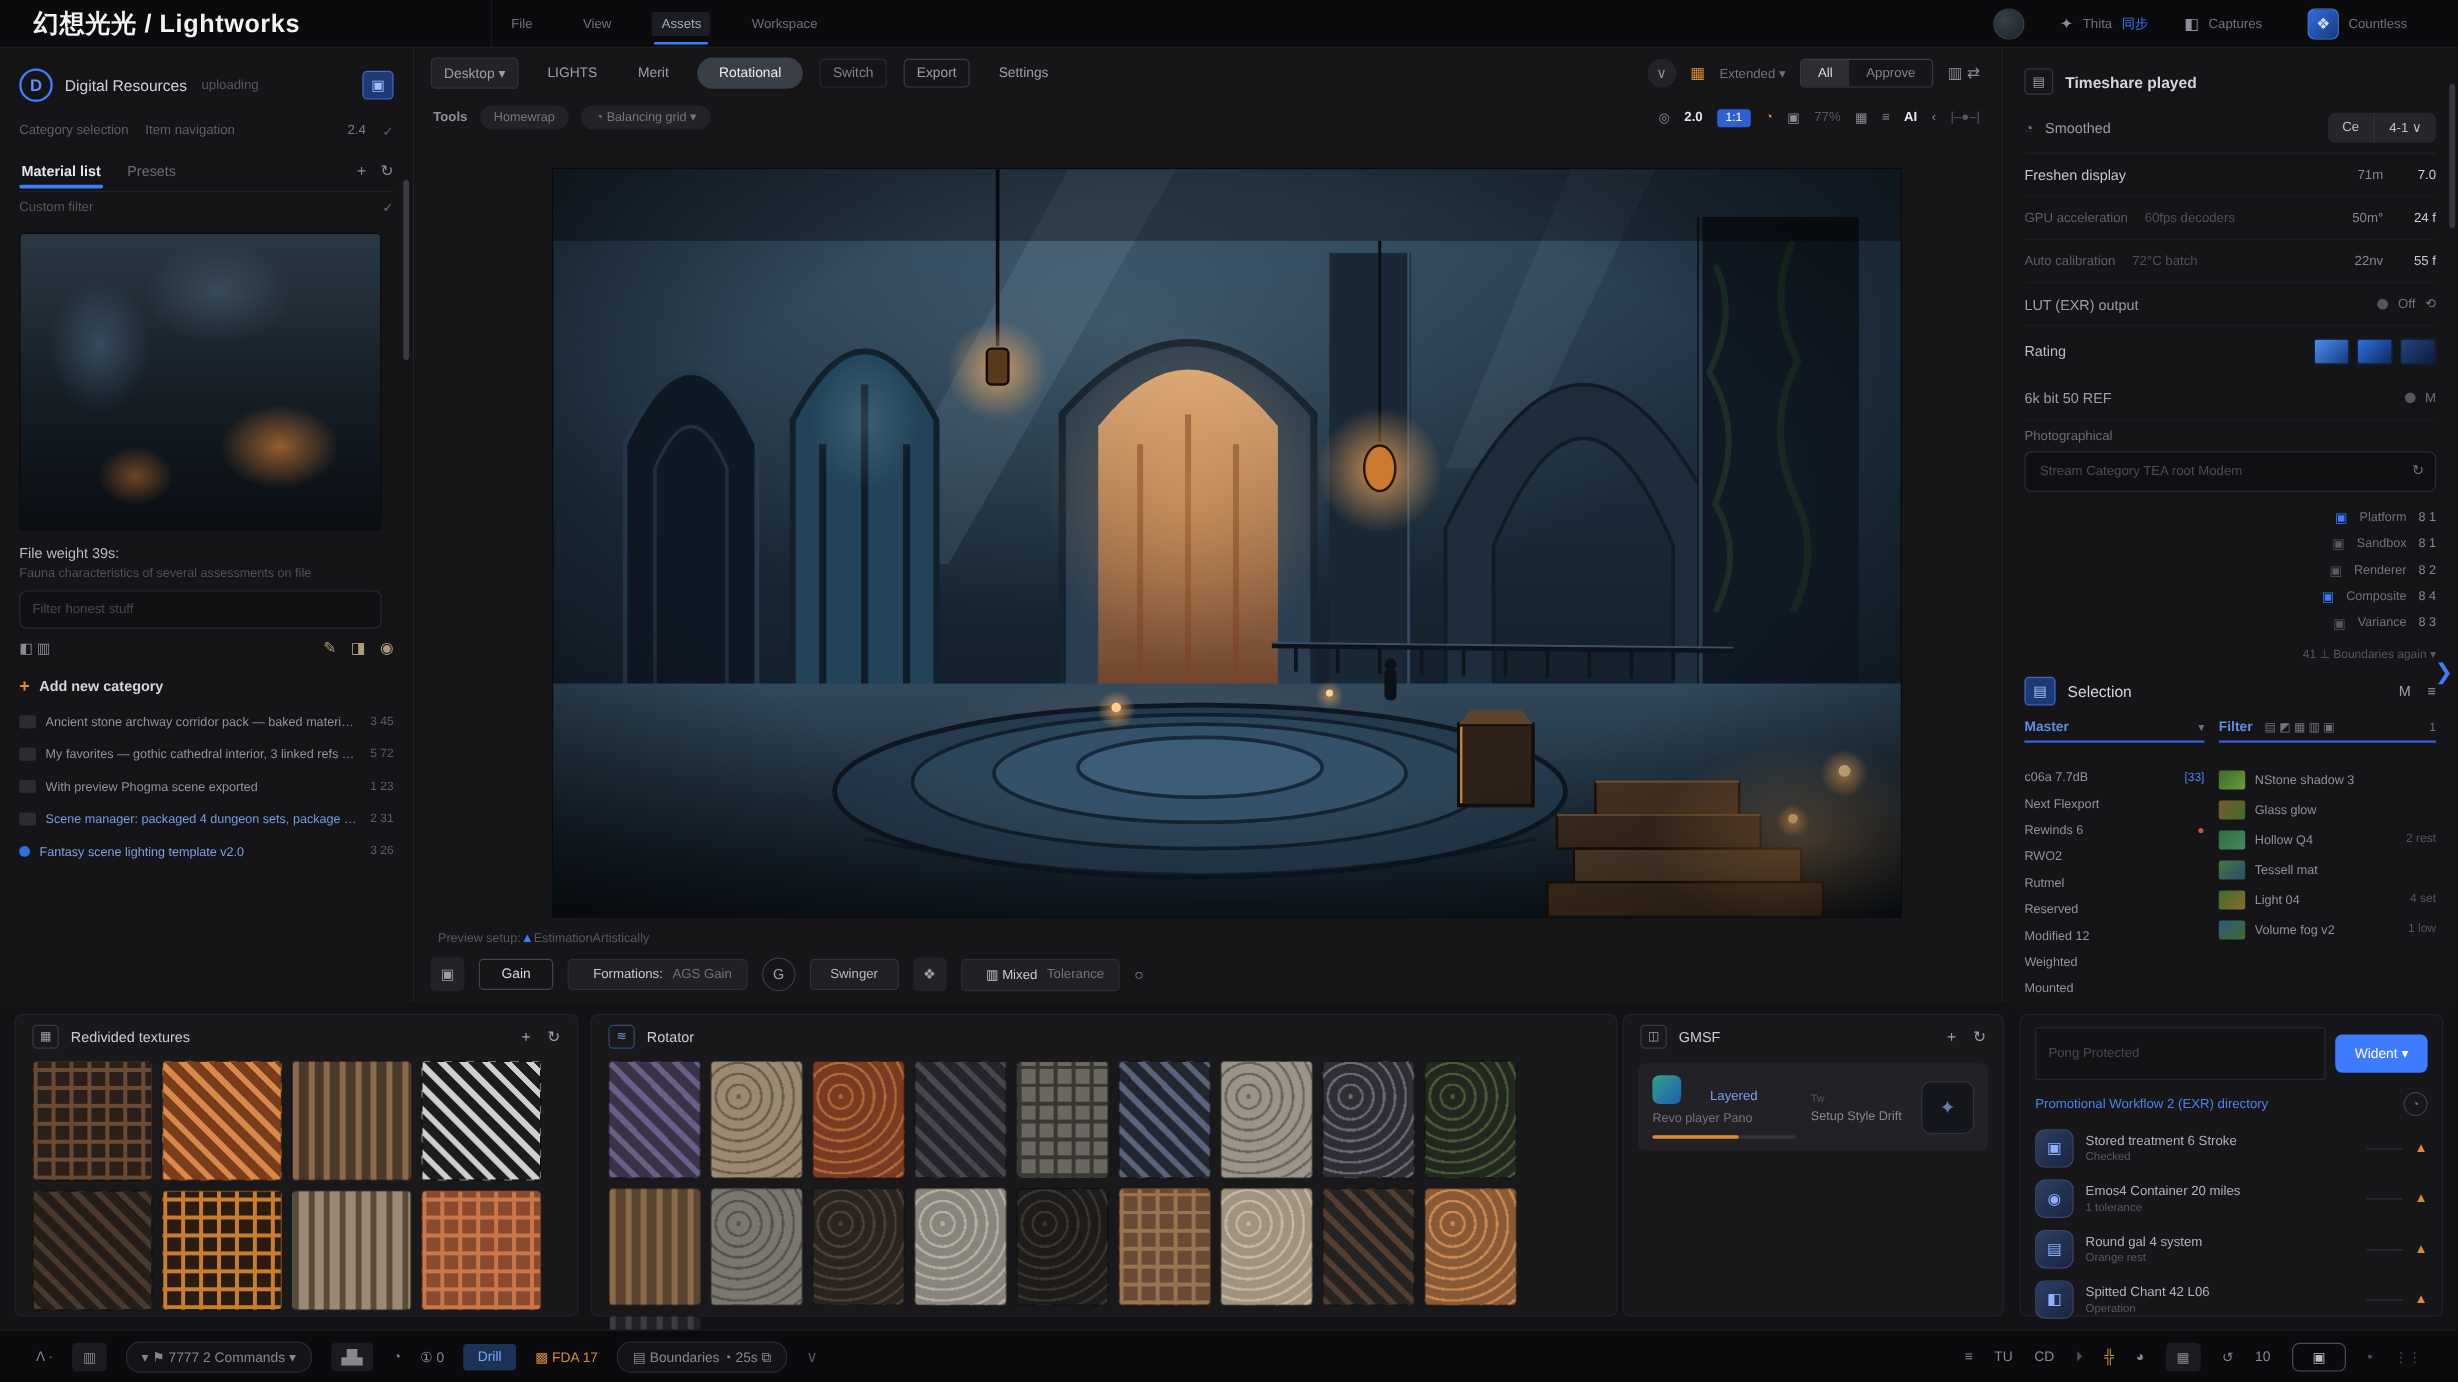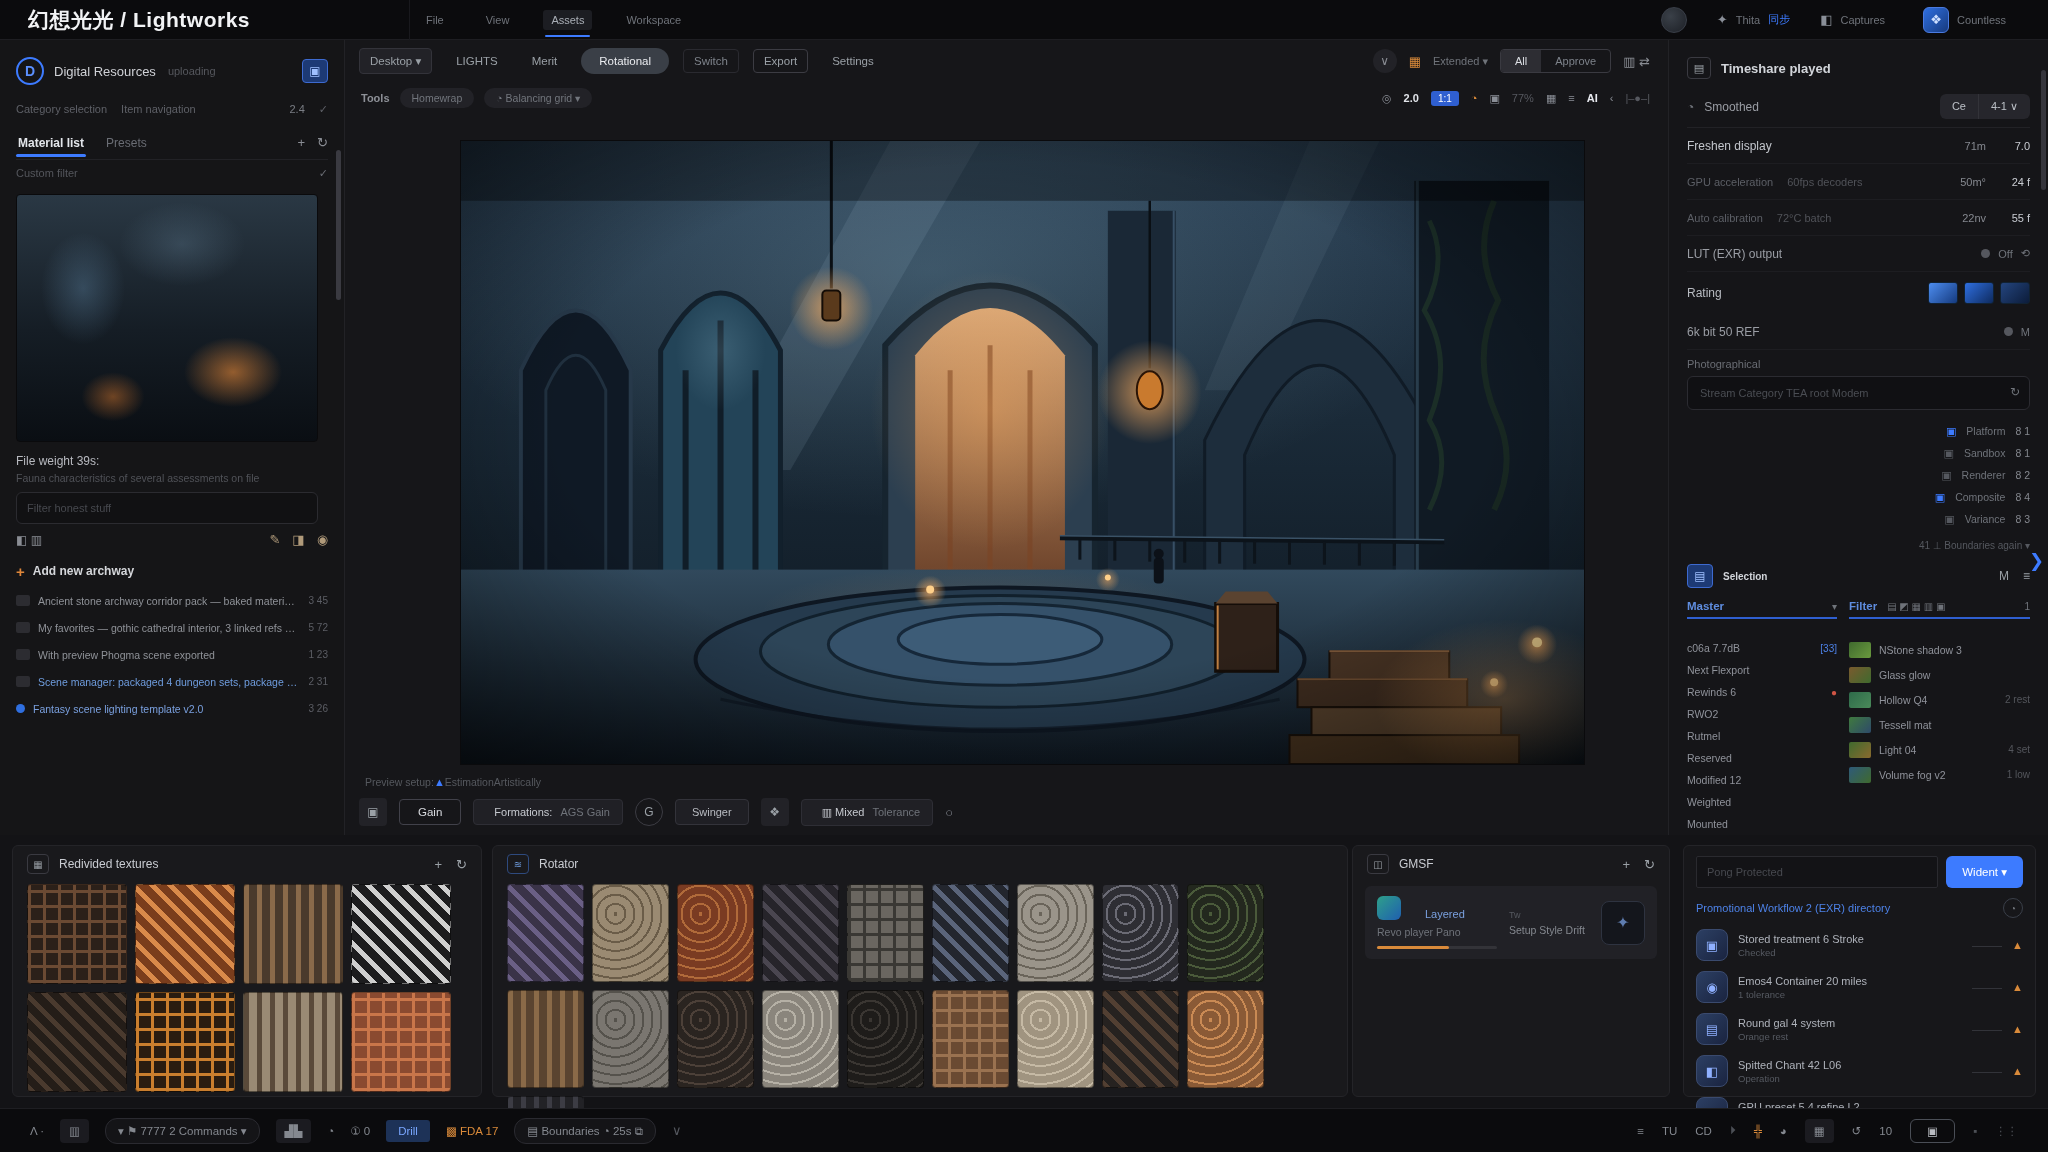--- a/index.html
+++ b/index.html
@@ -136,21 +136,21 @@
 .rp-search input{width:100%;height:34px;background:#101013;border:1px solid #2b2b31;border-radius:6px;color:#9a9da4;font-size:11px;padding:0 30px 0 12px;font-family:inherit}
 .rp-search input::placeholder{color:#4a4d53}
 .rp-search .sic{position:absolute;right:10px;top:9px;color:#6f737a;font-size:12px}
 .crow{display:flex;justify-content:flex-end;align-items:center;gap:10px;height:22px;font-size:10.5px;color:#6f737a}
 .crow .cic{color:#55585f;font-size:11px}
 .crow.blue .cic{color:#3d7bff}
 .crow .cv{color:#85888f}
 .rp-bound{display:flex;justify-content:flex-end;gap:8px;font-size:10px;color:#55585f;margin:10px 0 6px 0}
 .sel-head{display:flex;align-items:center;gap:10px;height:38px;margin-top:6px}
 .sel-icon{width:26px;height:24px;border-radius:4px;background:#1d3a75;border:1px solid #3d6ad0;color:#9fc0ff;display:flex;align-items:center;justify-content:center;font-size:12px}
-.sel-title{font-size:10px;font-weight:bold;color:#d2d5da}
+.sel-title{font-size:13px;font-weight:normal;color:#d2d5da}
 .sel-right{margin-left:auto;display:flex;gap:14px;color:#9aa0a6;font-size:12px}
 .sel-cols{display:flex;gap:12px}
 .sel-col1{width:150px}
 .sel-col2{flex:1}
 .sel-colhead{display:flex;align-items:center;height:24px;border-bottom:2px solid #2f5fd0;margin-bottom:18px}
 .sel-colhead .ct{color:#5f8ddf;font-size:11.5px;font-weight:bold}
 .sel-colhead .cx{margin-left:auto;color:#6f737a;font-size:10px}
 .srow{display:flex;align-items:center;height:22px;gap:6px}
 .srow .sn{font-size:10.5px;color:#8f929a;white-space:nowrap;overflow:hidden;text-overflow:ellipsis;flex:1}
 .srow .sv{font-size:10px;color:#5c5f66}
@@ -188,21 +188,21 @@
 .c-chipname{font-size:11px;color:#7aa0df}
 .c-name{margin-top:6px;font-size:10.5px;color:#6f737a}
 .c-bar{margin-top:8px;width:120px;height:3px;background:#333338;border-radius:2px;position:relative}
 .c-bar::after{content:"";position:absolute;left:0;top:0;height:3px;width:72px;background:#d98a3a;border-radius:2px}
 .c-mid{flex:1}
 .c-midtop{font-size:9px;color:#55585f}
 .c-midtxt{margin-top:4px;font-size:10.5px;color:#84888f}
 .c-shield{width:44px;height:44px;border-radius:8px;background:#14161c;border:1px solid #2e3340;display:flex;align-items:center;justify-content:center;color:#5f7db0;font-size:16px}
 
 .d-search{display:flex;gap:8px;padding:10px 12px 6px 12px;align-items:center}
-.d-search input{flex:1;height:32px;background:#131316;border:1px solid #2a2a2f;border-radius:2px;color:#9a9da4;font-size:11px;padding:0 10px;font-family:inherit}
+.d-search input{flex:1;height:44px;background:#131316;border:1px solid #2a2a2f;border-radius:2px;color:#9a9da4;font-size:11px;padding:0 10px;font-family:inherit}
 .d-search input::placeholder{color:#47494f}
 .d-btn{height:32px;padding:0 16px;background:#3d7bff;border:none;border-radius:6px;color:#fff;font-size:11.5px;display:flex;align-items:center;gap:6px}
 .d-link{display:flex;align-items:center;padding:4px 12px 6px 12px}
 .d-link .lt{font-size:11px;color:#4d82e8;white-space:nowrap;overflow:hidden;text-overflow:ellipsis;flex:1}
 .d-link .lc{width:20px;height:20px;border-radius:50%;border:1px solid #3a3f49;color:#6f737a;display:flex;align-items:center;justify-content:center;font-size:10px}
 .d-item{display:flex;align-items:center;gap:10px;height:42px;padding:0 12px}
 .d-icon{width:32px;height:32px;border-radius:8px;background:linear-gradient(135deg,#2c3f63,#1a2440);border:1px solid #3a4a6e;color:#8fb0ff;display:flex;align-items:center;justify-content:center;font-size:13px;flex:0 0 auto}
 .d-txt{flex:1;min-width:0}
 .d-t1{font-size:11px;color:#aeb2ba;white-space:nowrap;overflow:hidden;text-overflow:ellipsis}
 .d-t2{font-size:9.5px;color:#565a62;margin-top:2px}
@@ -299,21 +299,21 @@
       <span class="lm">◧ ▥</span>
       <span class="rm">
 
       <span>✎</span>
           <span>◨</span>
           <span>◉</span>
         </span>
     </div>
     <div class="lp-add">
       <span class="plus">+</span>
-      <span class="albl">Add new archway</span>
+      <span class="albl">Add new category</span>
     </div>
     <div class="lp-list">
 
     <div class="lp-item">
           <span class="licon"></span>
           <span class="t">Ancient stone archway corridor pack — baked materials + lightmaps</span>
           <span class="c">3 45</span>
         </div>
         <div class="lp-item">
           <span class="licon"></span>

